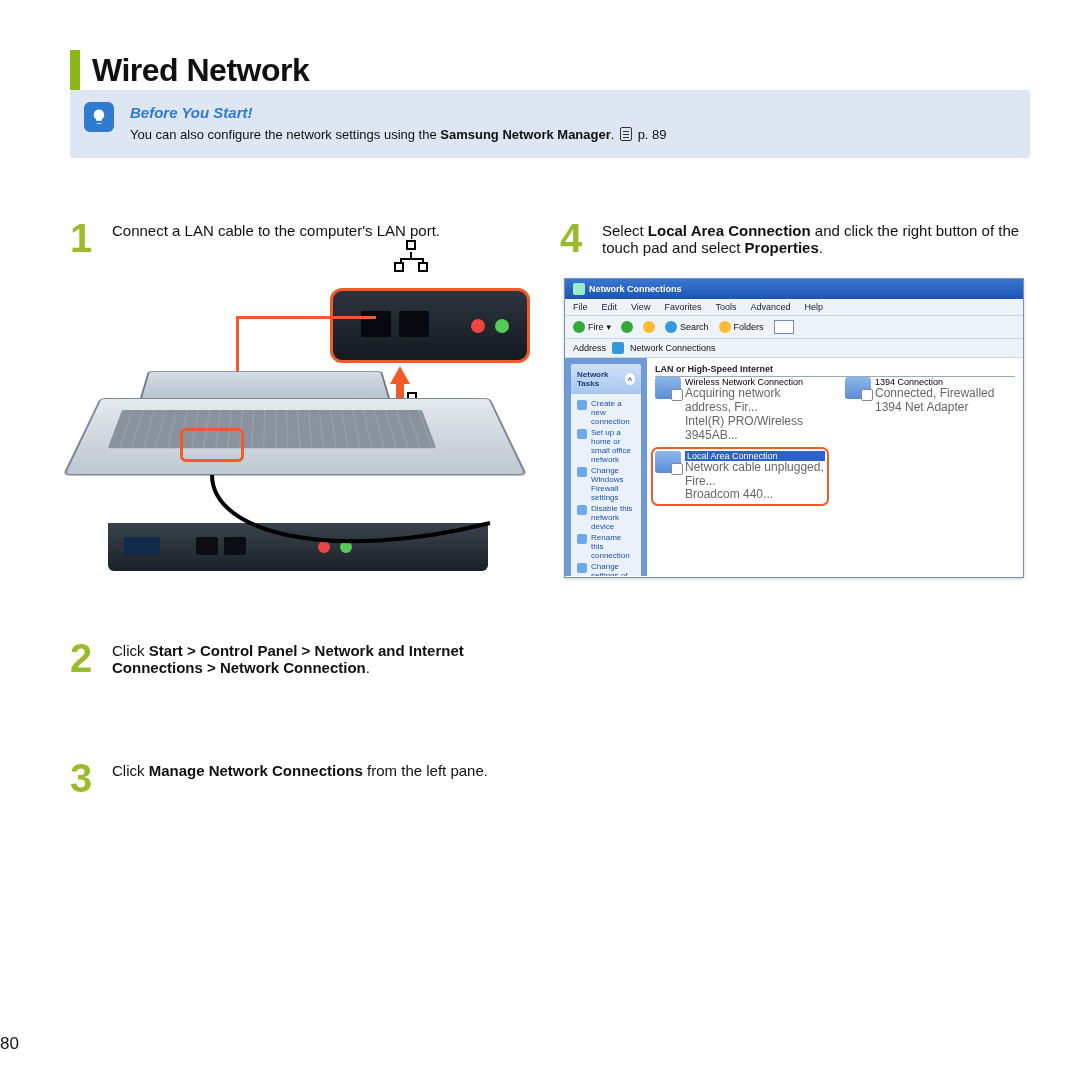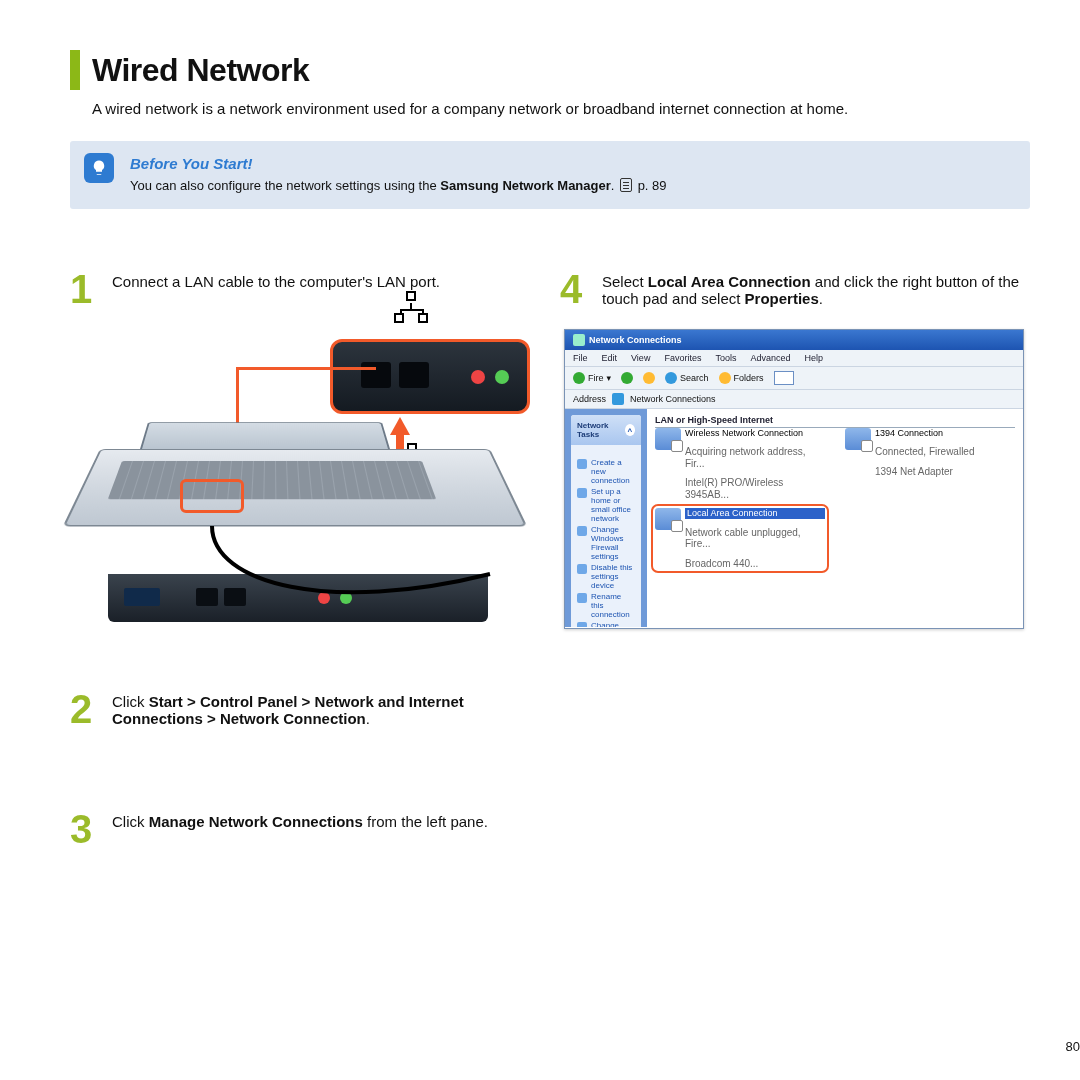--- a/index.html
+++ b/index.html
@@ -81,51 +81,50 @@
   .tb-ico{ width:12px;height:12px;border-radius:50%;}
   .tb-ico.gr{background:#3a3;} .tb-ico.bl{background:#39d;} .tb-ico.ye{background:#fb3;}
   .tb-box{width:20px;height:14px;border:1px solid #6b8fc4; background:#fff;}
   .win-addr{ background:#eef3f8; padding:3px 8px; display:flex; gap:6px; align-items:center; border-bottom:1px solid #cbd5e2;}
   .win-addr .fld{flex:1;}
   .win-body{ display:flex; height:218px;}
   .win-side{ width:140px; background:#6f9ad8; padding:6px; display:flex; flex-direction:column; gap:6px; overflow:hidden;}
   .panel{ background:#eaf1fb; border-radius:3px; font-size:8px;}
   .panel-h{ background:linear-gradient(#cfe0f7,#a9c6ef); color:#1d3d78; font-weight:700; padding:6px 6px; border-radius:3px 3px 0 0; display:flex; justify-content:space-between; align-items:center;}
   .panel-h .chev{ width:12px;height:12px;border-radius:50%;background:#fff; display:flex;align-items:center;justify-content:center;color:#1d54b1;font-size:8px;}
-  .panel-b{ padding:12px 6px; color:#1d54b1;}
+  .panel-b{ padding:4px 6px; color:#1d54b1;}
   .panel-b div{ padding:1px 0; display:flex; gap:4px; align-items:flex-start;}
   .pico{width:10px;height:10px; background:#6fa8e8; border-radius:2px; flex:none; margin-top:1px;}
   .win-main{ flex:1; padding:6px 8px; position:relative;}
   .grp-h{ font-weight:700; color:#223; border-bottom:1px solid #9ab; padding-bottom:2px; }
   .conn-row{ display:flex; gap:20px; margin-bottom:8px;}
   .conn{ display:flex; gap:4px; width:170px;}
   .conn-ico{ width:26px;height:22px; background:linear-gradient(#8fb7ea,#5a8cd6); border-radius:3px; flex:none; position:relative;}
   .conn-ico::after{content:"";position:absolute;right:-2px;bottom:-2px;width:10px;height:10px;background:#fff;border:1px solid #888;border-radius:2px;}
   .conn-t{ line-height:1.15;}
   .conn-t .n{ color:#000;}
-  .conn-t .s{ color:#666; font-size:10px;margin-top:8px;}
+  .conn-t .s{ color:#666; font-size:12px;}
   .conn.sel .conn-t .n{ background:#2c62c9; color:#fff; padding:0 2px;}
   .conn.sel{ outline:2px solid #f25a2a; outline-offset:2px; border-radius:3px;}
   .ctx{ position:absolute; left:218px; top:54px; width:120px; background:#fff; border:1px solid #8a9ab0; box-shadow:2px 2px 4px rgba(0,0,0,.25); font-size:9px;}
   .ctx div{ padding:3px 10px; color:#222;}
   .ctx div.dis{ color:#9aa3ad;}
   .ctx hr{ border:none; border-top:1px solid #cbd5e2; margin:1px 0;}
   .ctx .hl{ background:#2c62c9; color:#fff; outline:3px solid #f25a2a; outline-offset:-1px; font-weight:700; border-radius:1px;}
 
-  .page-num{ position:absolute; bottom:26px; left:0; right:0; text-align:right; font-size:13px;}
+  .page-num{ position:absolute; bottom:26px; left:0; right:0; text-align:left; font-size:17px;}
 </style>
 </head>
 <body>
 
 <div class="page">
   <div class="h1-wrap">
     <div class="h1-bar"></div>
     <h1>Wired Network</h1>
   </div>
-  <p class="intro">A wired network is a network environment used for a company network or broadband internet connection at home.</p>
 
   <div class="infobox">
     <div class="bulb">
       <svg viewBox="0 0 24 24">
           <path d="M9 21h6v-1H9v1zm3-19a7 7 0 00-4 12.7V17h8v-2.3A7 7 0 0012 2z"></path>
         </svg>
     </div>
     <div class="title">Before You Start!</div>
     <div class="body">
       <span>You can also configure the network settings using the </span><b>Samsung Network Manager</b><span>. </span><span class="pg-glyph"></span> <span>p. 89</span>
@@ -253,21 +252,21 @@
                 <div>
                     <span class="pico"></span>
                     <span>Set up a home or small office network</span>
                   </div>
                 <div>
                     <span class="pico"></span>
                     <span>Change Windows Firewall settings</span>
                   </div>
                 <div>
                     <span class="pico"></span>
-                    <span>Disable this settings device</span>
+                    <span>Disable this network device</span>
                   </div>
                 <div>
                     <span class="pico"></span>
                     <span>Rename this connection</span>
                   </div>
                 <div>
                     <span class="pico"></span>
                     <span>Change settings of this connection</span>
                   </div>
               </div>

